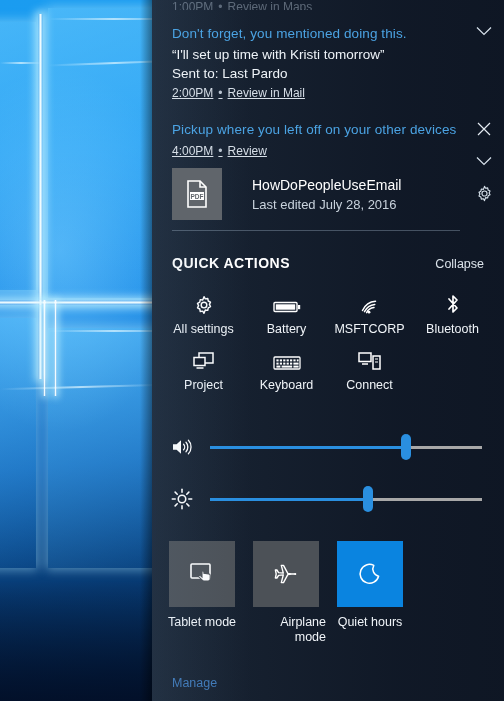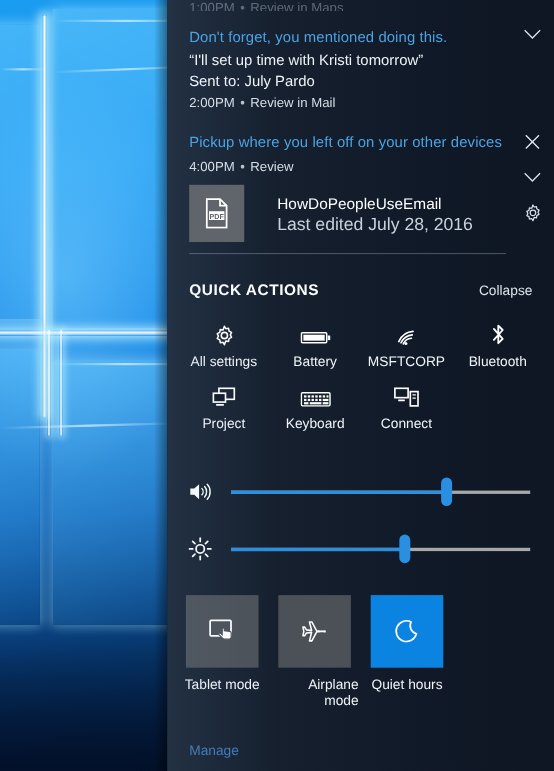--- a/index.html
+++ b/index.html
@@ -76,21 +76,21 @@
     padding:14px 44px 10px 20px;
   }
   .notif-title {
     color:#4ba3e3; font-size:13.5px; line-height:19px;
     letter-spacing:.1px; margin-bottom:2px;
   }
   .notif-line {
     color:#eef3f8; font-size:13.5px; line-height:19px;
   }
   .notif-meta {
-    color:#d6dee7; font-size:12px; line-height:18px; margin-top:1px;
+    color:#d6dee7; font-size:12px; line-height:18px; margin-top:1px;text-decoration:underline;
   }
   .notif-meta .dotsep { padding:0 5px; color:#b9c4d0; }
 
   .notif-actions {
     position:absolute; right:6px; top:8px;
     display:flex; flex-direction:column; align-items:center; gap:6px;
   }
   .ic-btn {
     width:28px; height:26px; display:flex; align-items:center; justify-content:center;
     cursor:pointer;
@@ -101,21 +101,21 @@
   .attach {
     display:flex; align-items:center; gap:30px; margin-top:8px;
   }
   .attach-thumb {
     width:50px; height:52px; flex:none;
     background:#60656b;
     display:flex; align-items:center; justify-content:center;
   }
   .attach-text { display:flex; flex-direction:column; }
   .attach-name { color:#ffffff; font-size:14px; line-height:20px; }
-  .attach-sub { color:#c8d2dc; font-size:16px; line-height:19px; }
+  .attach-sub { color:#c8d2dc; font-size:13px; line-height:19px; }
 
   .divider {
     height:1px; margin:10px 0 0 0;
     background:rgba(170,190,210,.35);
   }
 
   
   .qa-head {
     display:flex; align-items:baseline; justify-content:space-between;
     padding:14px 20px 10px 20px;
@@ -201,21 +201,21 @@
 
   <div class="panel">
 
     <div class="notif-cut">
       <span>1:00PM</span><span class="dotsep">•</span><span>Review in Maps</span>
     </div>
 
     <div class="notif">
       <div class="notif-title">Don't forget, you mentioned doing this.</div>
       <div class="notif-line">“I'll set up time with Kristi tomorrow”</div>
-      <div class="notif-line">Sent to: July Pardo</div>
+      <div class="notif-line">Sent to: Last Pardo</div>
       <div class="notif-meta">
         <span>2:00PM</span><span class="dotsep">•</span><span>Review in Mail</span>
       </div>
       <div class="notif-actions">
         <div class="ic-btn">
           <svg width="16" height="11" viewBox="0 0 16 11">
               <path d="M1 1.5 L8 8.5 L15 1.5" fill="none" stroke="#d8e2ec" stroke-width="1.2"></path>
             </svg>
         </div>
       </div>

